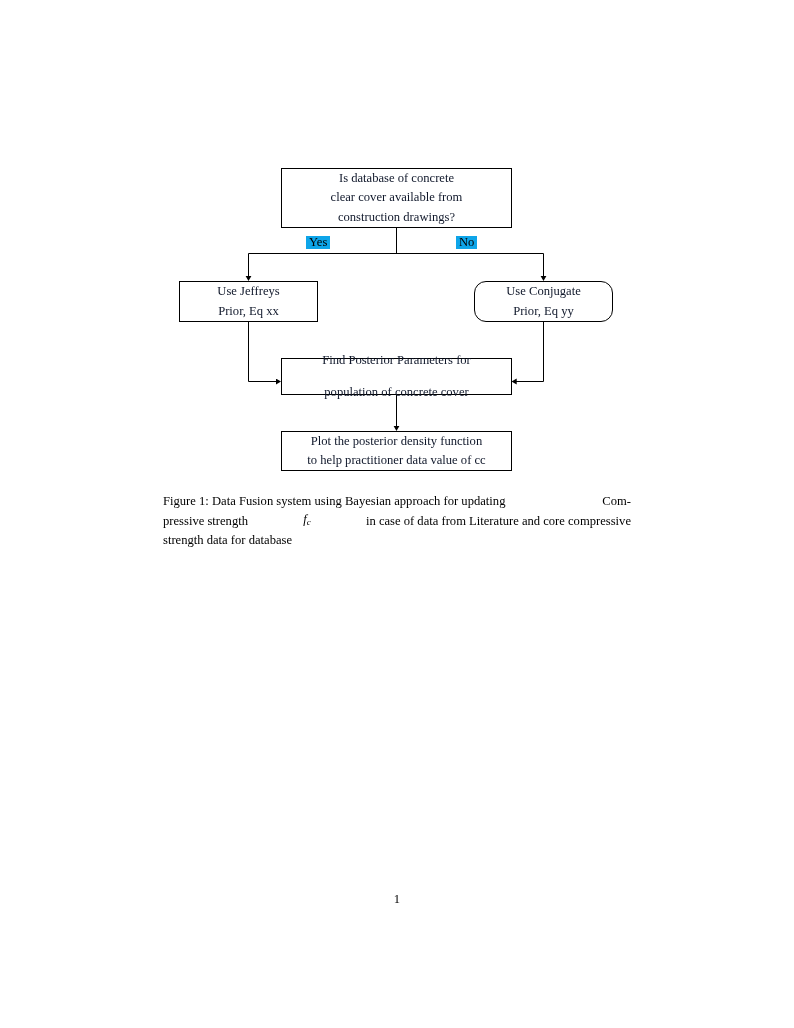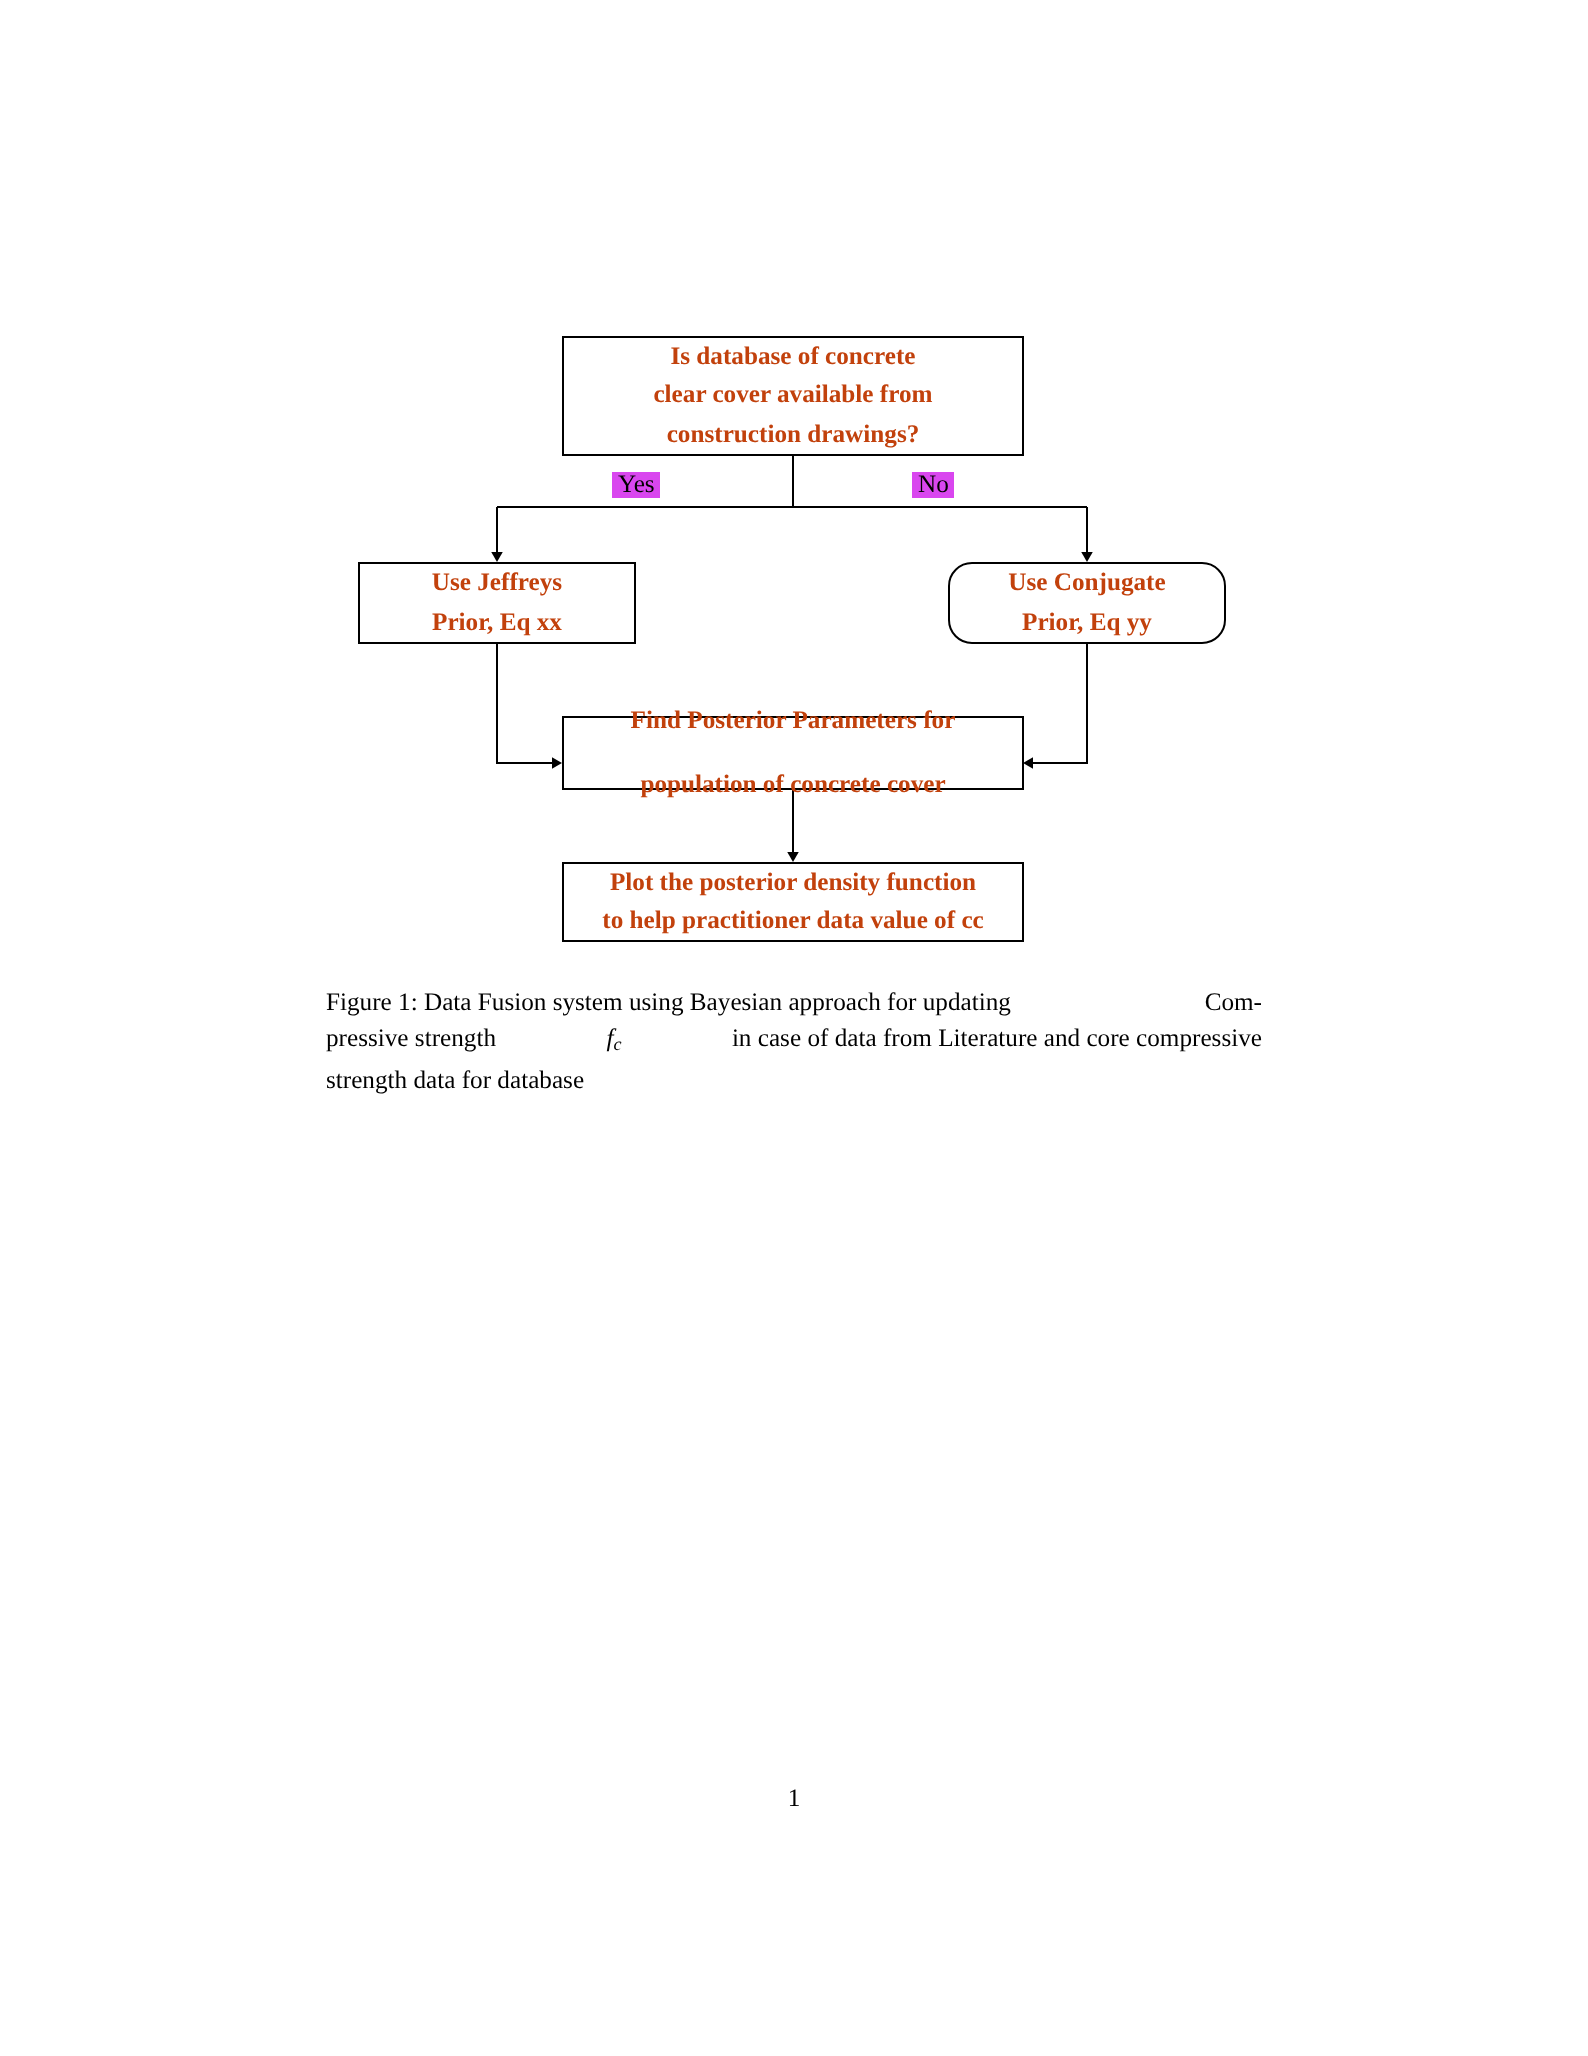--- a/index.html
+++ b/index.html
@@ -41,22 +41,21 @@
     box-sizing: border-box;
     border: 1px solid #000000;
     background: #ffffff;
     display: flex;
     flex-direction: column;
     align-items: center;
     justify-content: center;
     text-align: center;
     font-size: 12.6px;
     line-height: 1.52;
-    color: #c2410c;
-    font-weight: bold;
+    color: #0f172a;
   }
   .node .line {
     display: block;
     white-space: nowrap;
   }
 
   #node-question {
     left: 281px;
     top: 168px;
     width: 231px;
@@ -88,21 +87,21 @@
     width: 231px;
     height: 40px;
   }
 
   .edge-label {
     position: absolute;
     font-size: 12.6px;
     line-height: 1;
     color: #000000;
     white-space: nowrap;
-    background: #d946ef;
+    background: #0ea5e9;
     padding: 0 3px;
   }
   #label-yes {
     left: 306px;
     top: 236px;
   }
   #label-no {
     left: 456px;
     top: 236px;
   }
@@ -118,20 +117,21 @@
     text-align: justify;
     color: #000000;
   }
   .caption .capline {
     display: block;
     white-space: nowrap;
   }
   .caption .just {
     display: flex;
     justify-content: space-between;
+    align-items: center;
   }
   .caption i {
     font-style: italic;
   }
   .caption sub {
     font-size: 0.72em;
     vertical-align: -0.22em;
     font-style: italic;
   }
 

